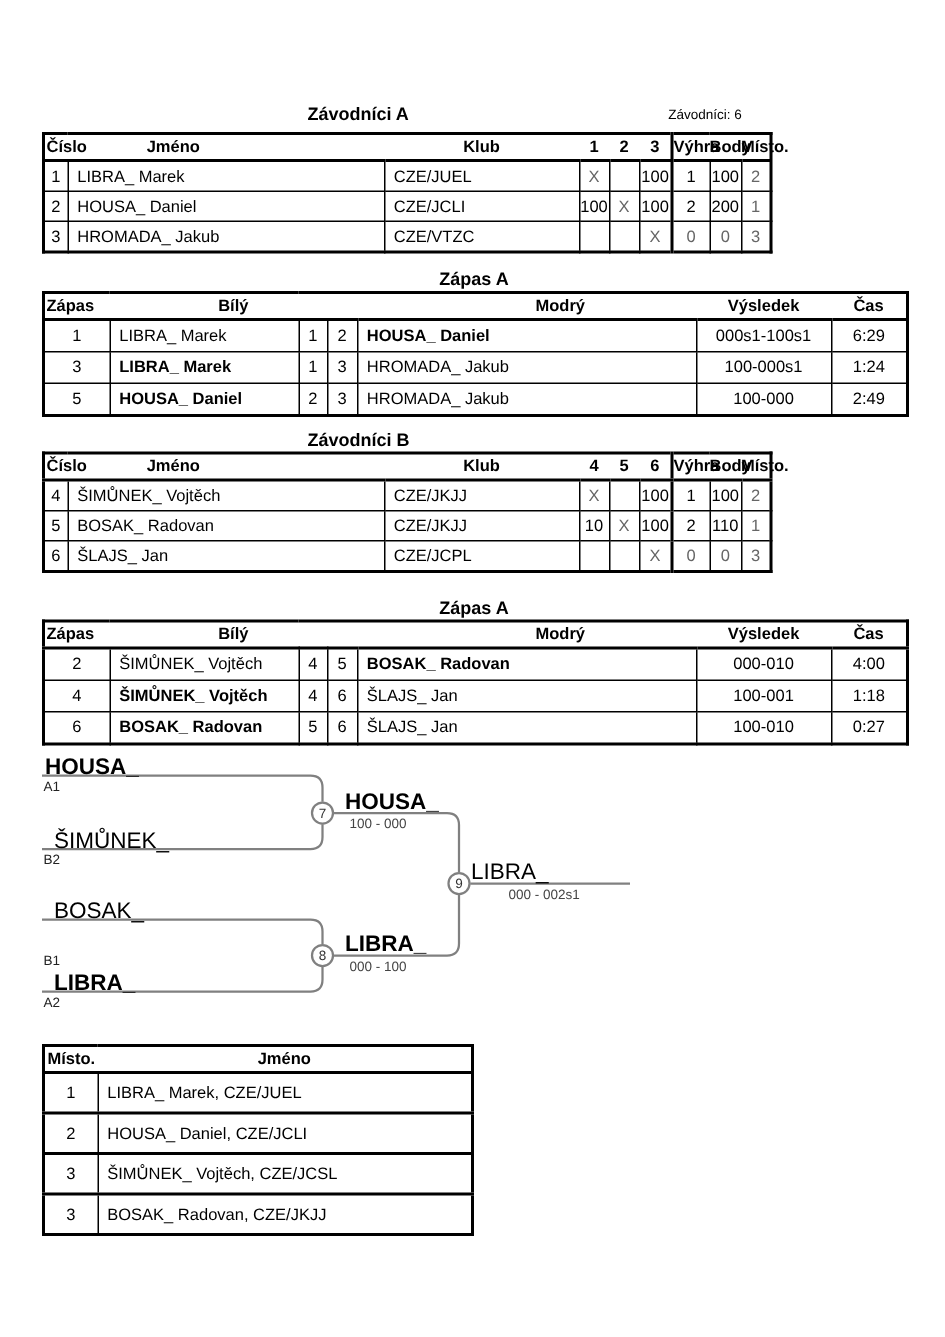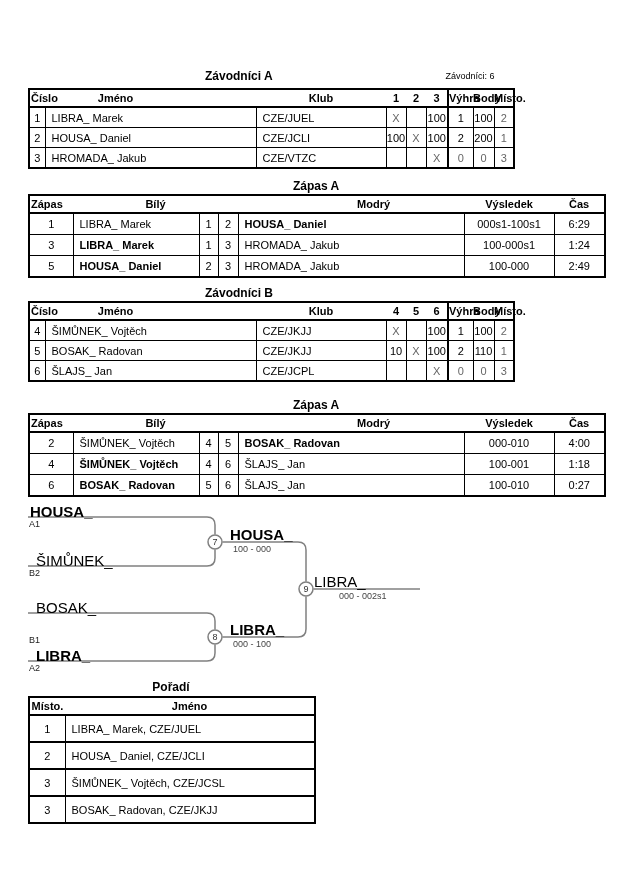--- a/index.html
+++ b/index.html
@@ -317,21 +317,20 @@
     <div class="bk-label" style="left:314px;top:78px;" data-bold="false">LIBRA_</div>
     <div class="bk-score" style="left:305px;top:96px;margin-left:34px;">000 - 002s1</div>
     <div class="bk-label" style="left:36px;top:104px;" data-bold="false">BOSAK_</div>
     <div class="bk-seed" style="left:29px;top:120px;margin-top:20px;">B1</div>
     <div class="bk-label" style="left:230px;top:126px;" data-bold="true">LIBRA_</div>
     <div class="bk-score" style="left:233px;top:144px;">000 - 100</div>
     <div class="bk-label" style="left:36px;top:152px;" data-bold="true">LIBRA_</div>
     <div class="bk-seed" style="left:29px;top:168px;">A2</div>
   </div>
 
-  <div class="abs sec-head" style="top:680px;left:28px;width:286px;text-align:center;">Pořadí</div>
 
   <table class="abs tbl tbl-rank" style="top:696px;left:28px;">
     <colgroup>
         <col style="width:36px">
         <col style="width:250px">
       </colgroup>
     <tbody>
         <tr>
       <th class="th-place">Místo.</th>
       <th class="th-rname">Jméno</th>

